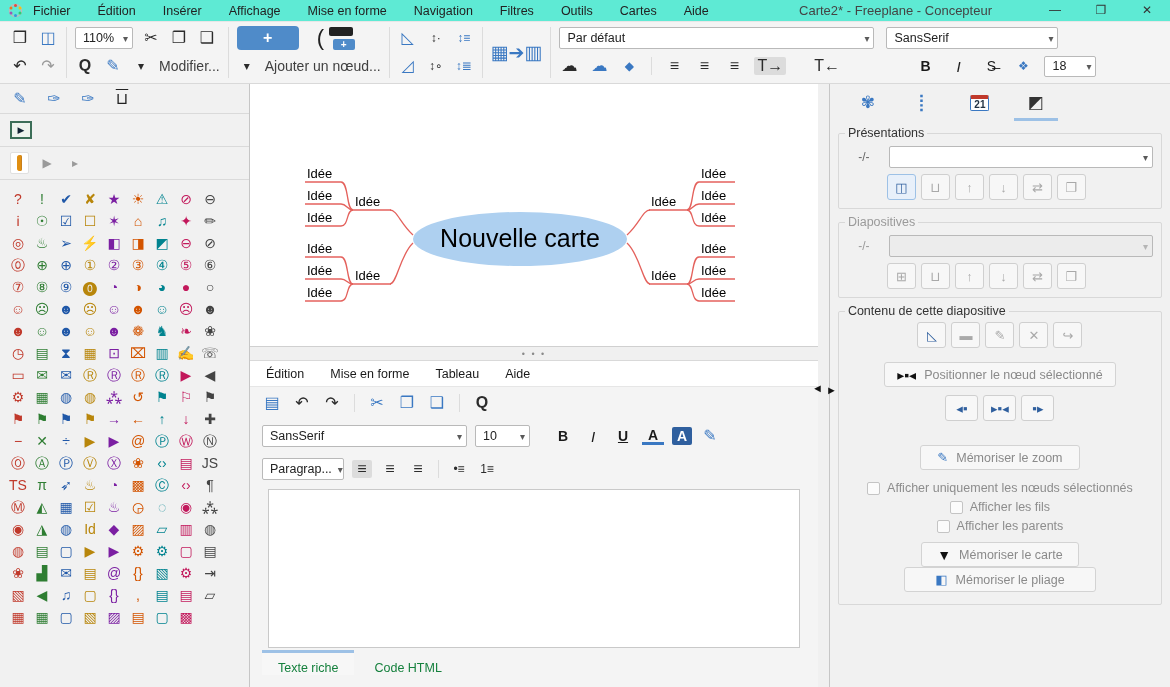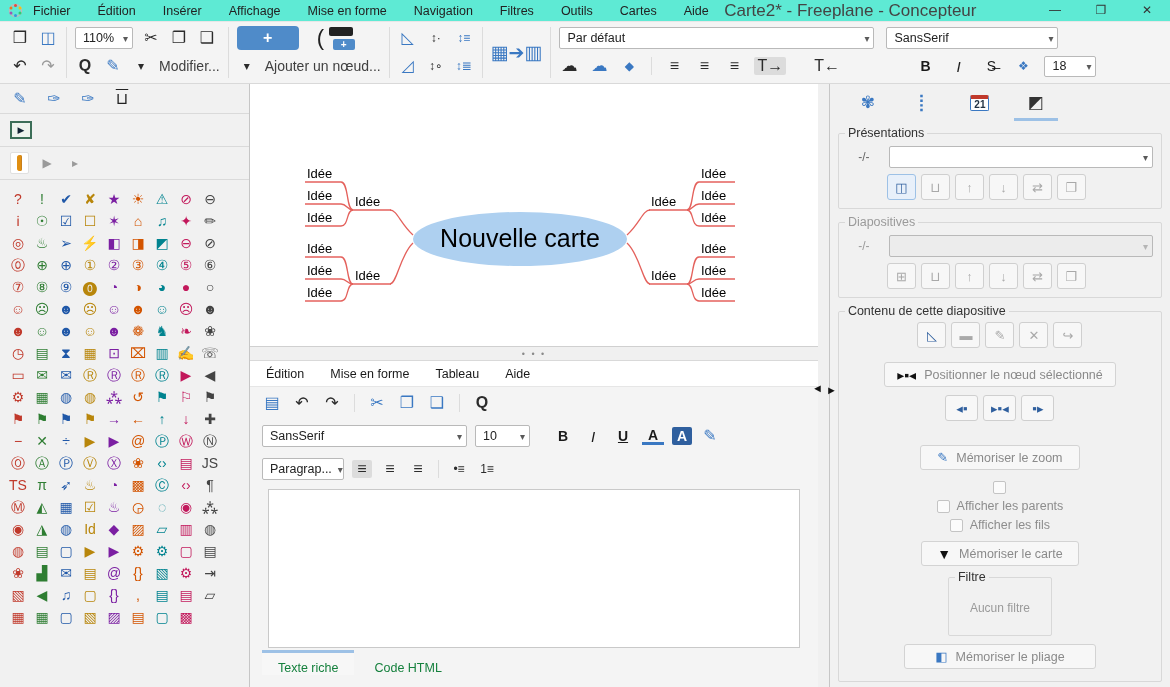--- a/index.html
+++ b/index.html
@@ -7,21 +7,21 @@
     font-family:"Liberation Sans", sans-serif; font-size:12px; color:#1a1a1a;
     background:#f0f0f0; }
   .app { position:relative; width:1170px; height:687px; background:#f0f0f0; }
 
   
   .titlebar { height:22px; background:#5eead4; display:flex; align-items:center;
     border-bottom:1px solid #e7e7e7; }
   .logo { width:15px; height:15px; margin:0 10px 0 8px; flex:0 0 auto; }
   .menus { display:flex; gap:27px; font-size:12.5px; color:#222; }
   .menu-item { cursor:default; }
-  .win-title { flex:1; text-align:center; color:#444; font-size:17px; padding-right:40px; }
+  .win-title { flex:1; text-align:right; color:#444; font-size:13px; padding-right:40px; }
   .win-btns { display:flex; gap:0; }
   .win-btn { width:46px; text-align:center; font-size:12px; color:#333; line-height:21px; }
 
   
   .toolbar { height:62px; background:#f4f4f4; border-bottom:1px solid #d9d9d9;
     display:flex; align-items:stretch; padding:2px 4px; }
   .tgroup { display:grid; grid-template-rows:28px 28px; align-items:center; padding:0 6px; }
   .trow { display:flex; align-items:center; gap:8px; }
   .sep { width:1px; background:#dcdcdc; margin:3px 2px; }
   .ibtn { font-size:16px; line-height:1; color:#2b2b2b; text-align:center; min-width:20px; cursor:default; }
@@ -657,38 +657,35 @@
           <span class="sqbtn en" style="width:33px">▪▸</span>
         </div>
         <div style="height:24px"></div>
         <div class="wbtn" style="width:160px">
           <span class="bicon">✎</span>
           <span>Mémoriser le zoom</span>
         </div>
         <div style="height:6px"></div>
         <div class="chk-row">
           <span class="chk"></span>
+          <span>Afficher uniquement les nœuds sélectionnés</span>
+        </div>
+        <div class="chk-row">
+          <span class="chk"></span>
+          <span>Afficher les fils</span>
         </div>
         <div class="chk-row">
           <span class="chk"></span>
           <span>Afficher les parents</span>
-        </div>
-        <div class="chk-row">
-          <span class="chk"></span>
-          <span>Afficher les fils</span>
         </div>
         <div style="height:4px"></div>
         <div class="wbtn" style="width:158px">
           <span class="bicon blk">▼</span>
           <span>Mémoriser le carte</span>
         </div>
-        <fieldset class="filtre-fs">
-          <legend>Filtre</legend>
-          <span class="disabled-txt">Aucun filtre</span>
-        </fieldset>
         <div class="wbtn" style="width:192px">
           <span class="bicon">◧</span>
           <span>Mémoriser le pliage</span>
         </div>
       </fieldset>
 
     </div>
   </div>
 </div>
 

